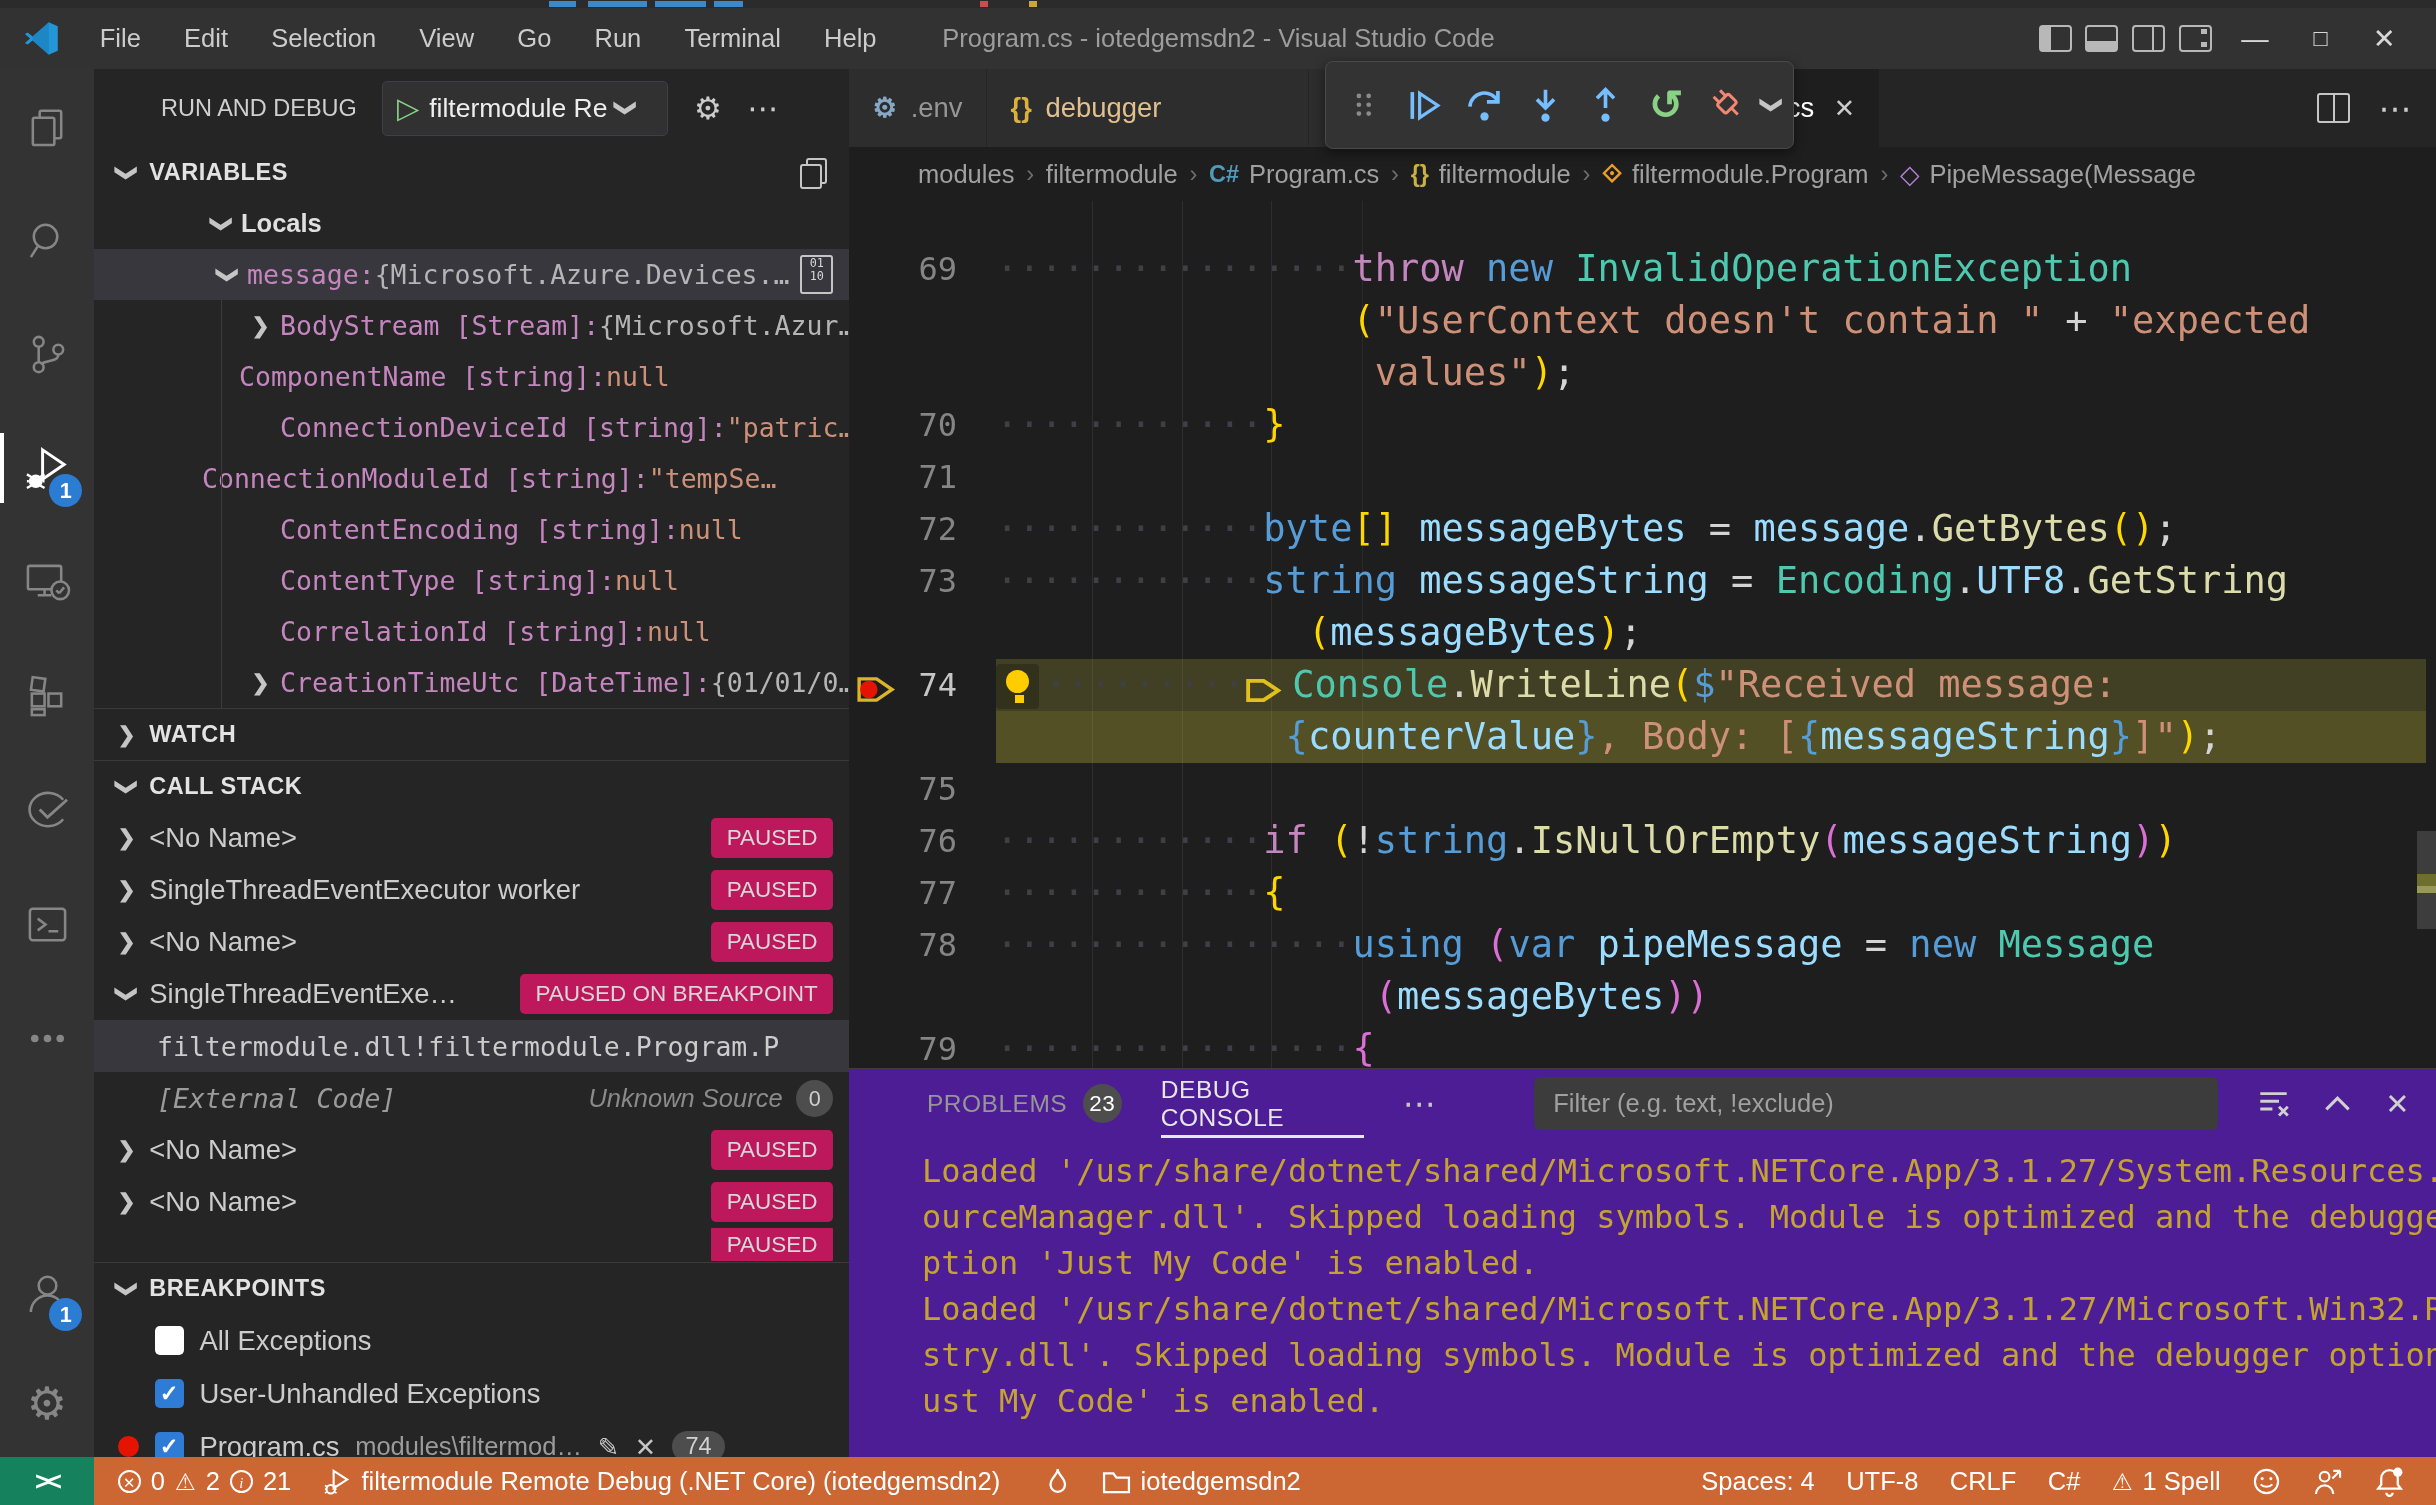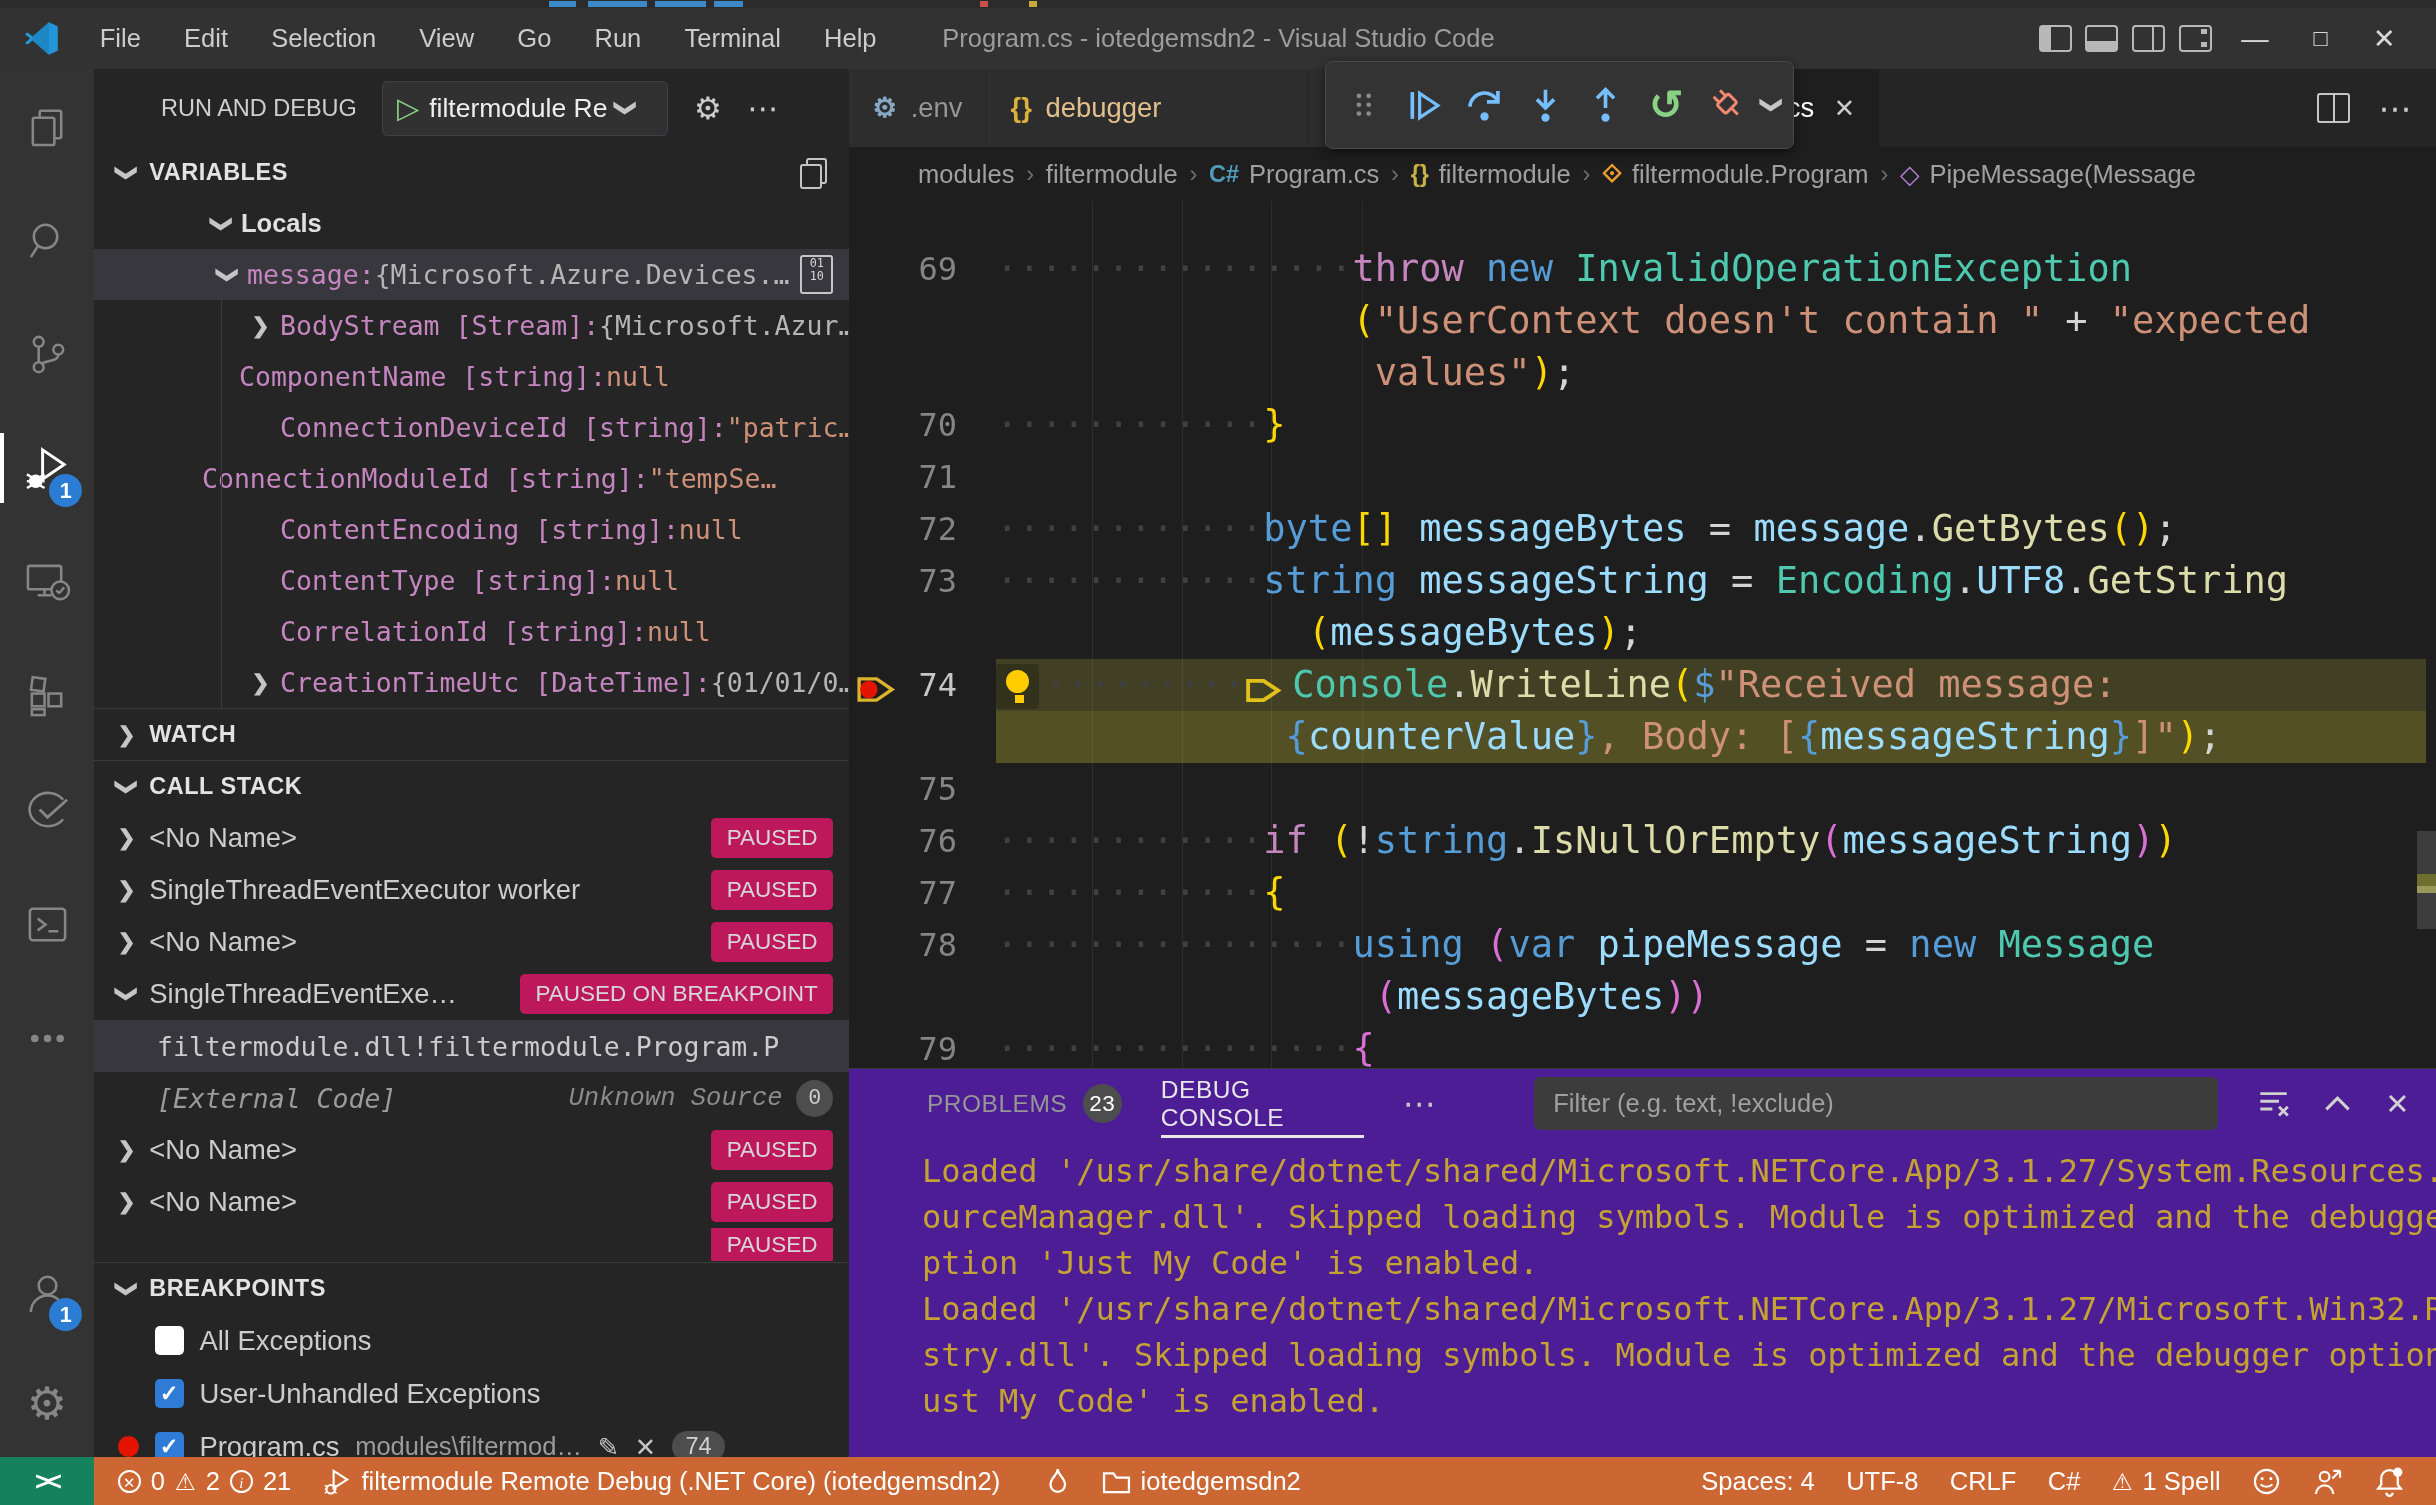--- a/index.html
+++ b/index.html
@@ -51,21 +51,21 @@
   .vname{color:#c586c0;}
   .vval-obj{color:#b5b5b5;}
   .vval-kw,.vval-str{color:#ce9178;}
   .bin-ico{margin-left:auto;margin-right:15.7px;flex:none;width:29px;height:35px;border:2px solid #c5c5c5;border-radius:2.9px;
            font-size:11.8px;line-height:1.1;color:#d8d8d8;text-align:center;font-family:"DejaVu Sans Mono",monospace;background:#37373d;}
   .srow{height:52px;display:flex;align-items:center;padding:0 15.7px 0 23.5px;font-size:27.4px;gap:13.7px;}
   .srow .lbl{color:#cccccc;white-space:nowrap;overflow:hidden;}
   .badge{margin-left:auto;background:#be185d;border-radius:4.9px;color:#d7d7d7;font-size:22.5px;padding:6.9px 15.7px;white-space:nowrap;flex:none;}
   .frame{background:#37373d;font-family:"DejaVu Sans Mono",monospace;font-size:26.5px;color:#d4d4d4;padding-left:63px;}
   .extrow{font-family:"DejaVu Sans Mono",monospace;font-style:italic;color:#9b9b9b;padding-left:63px;font-size:26.5px;}
-  .extsrc{margin-left:auto;font-family:Liberation Mono, monospace;font-style:italic;color:#8a8a8a;font-size:25.5px;display:flex;align-items:center;gap:13.7px;}
+  .extsrc{margin-left:auto;font-family:Liberation Sans, sans-serif;font-style:italic;color:#8a8a8a;font-size:25.5px;display:flex;align-items:center;gap:13.7px;}
   .cbadge{background:#4d4d4d;border-radius:50%;width:37px;height:37px;line-height:37px;text-align:center;color:#d0d0d0;font-style:normal;font-size:21.6px;}
   .bprow{height:53px;display:flex;align-items:center;padding-left:23.5px;gap:15.7px;font-size:27.4px;}
   .cbx{width:29px;height:29px;border-radius:4.9px;flex:none;}
   .cbx.off{background:#ffffff;}
   .cbx.on{background:#2e7cd6;color:#fff;text-align:center;line-height:29px;font-size:22.5px;font-weight:bold;}
   .bp-dot{width:21.6px;height:21.6px;border-radius:50%;background:#e51400;flex:none;}
   .bp-path{color:#9b9b9b;font-size:25.5px;white-space:nowrap;overflow:hidden;max-width:245px;}
   .mini{color:#c5c5c5;font-size:25.5px;}
   .pill{background:#4d4d4d;border-radius:15.7px;padding:2px 13.7px;color:#d0d0d0;font-size:23.5px;}
   

